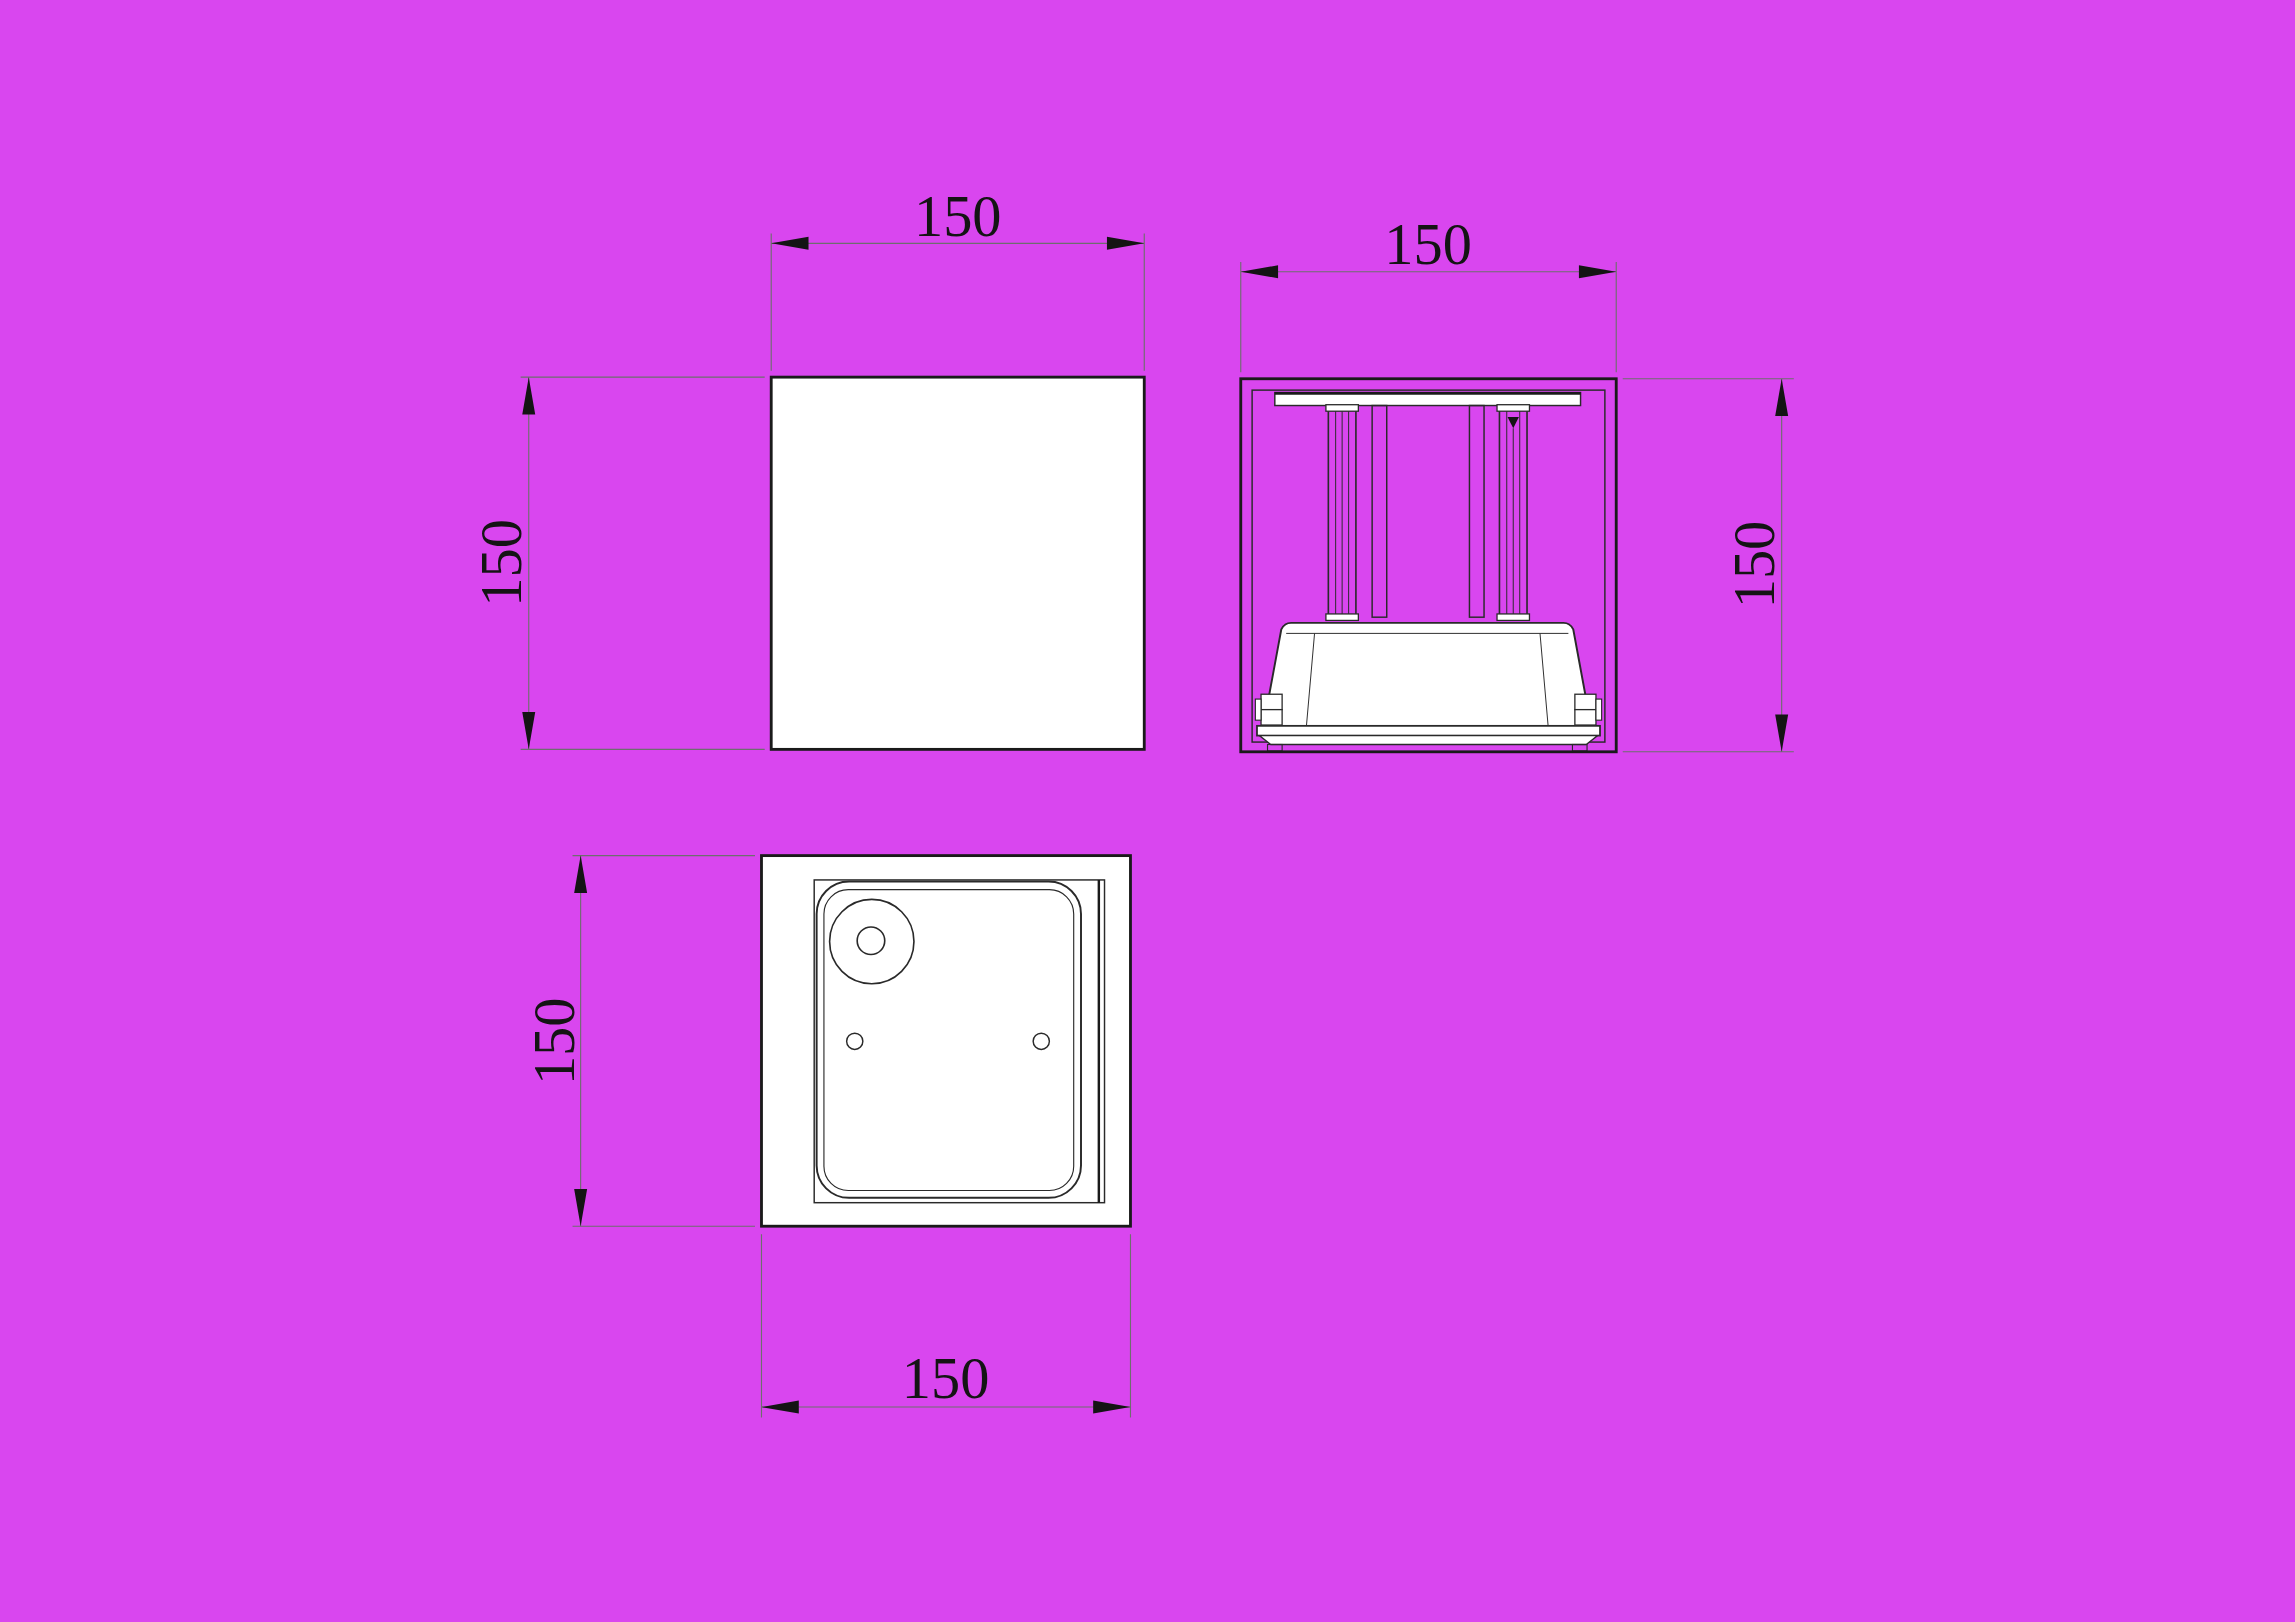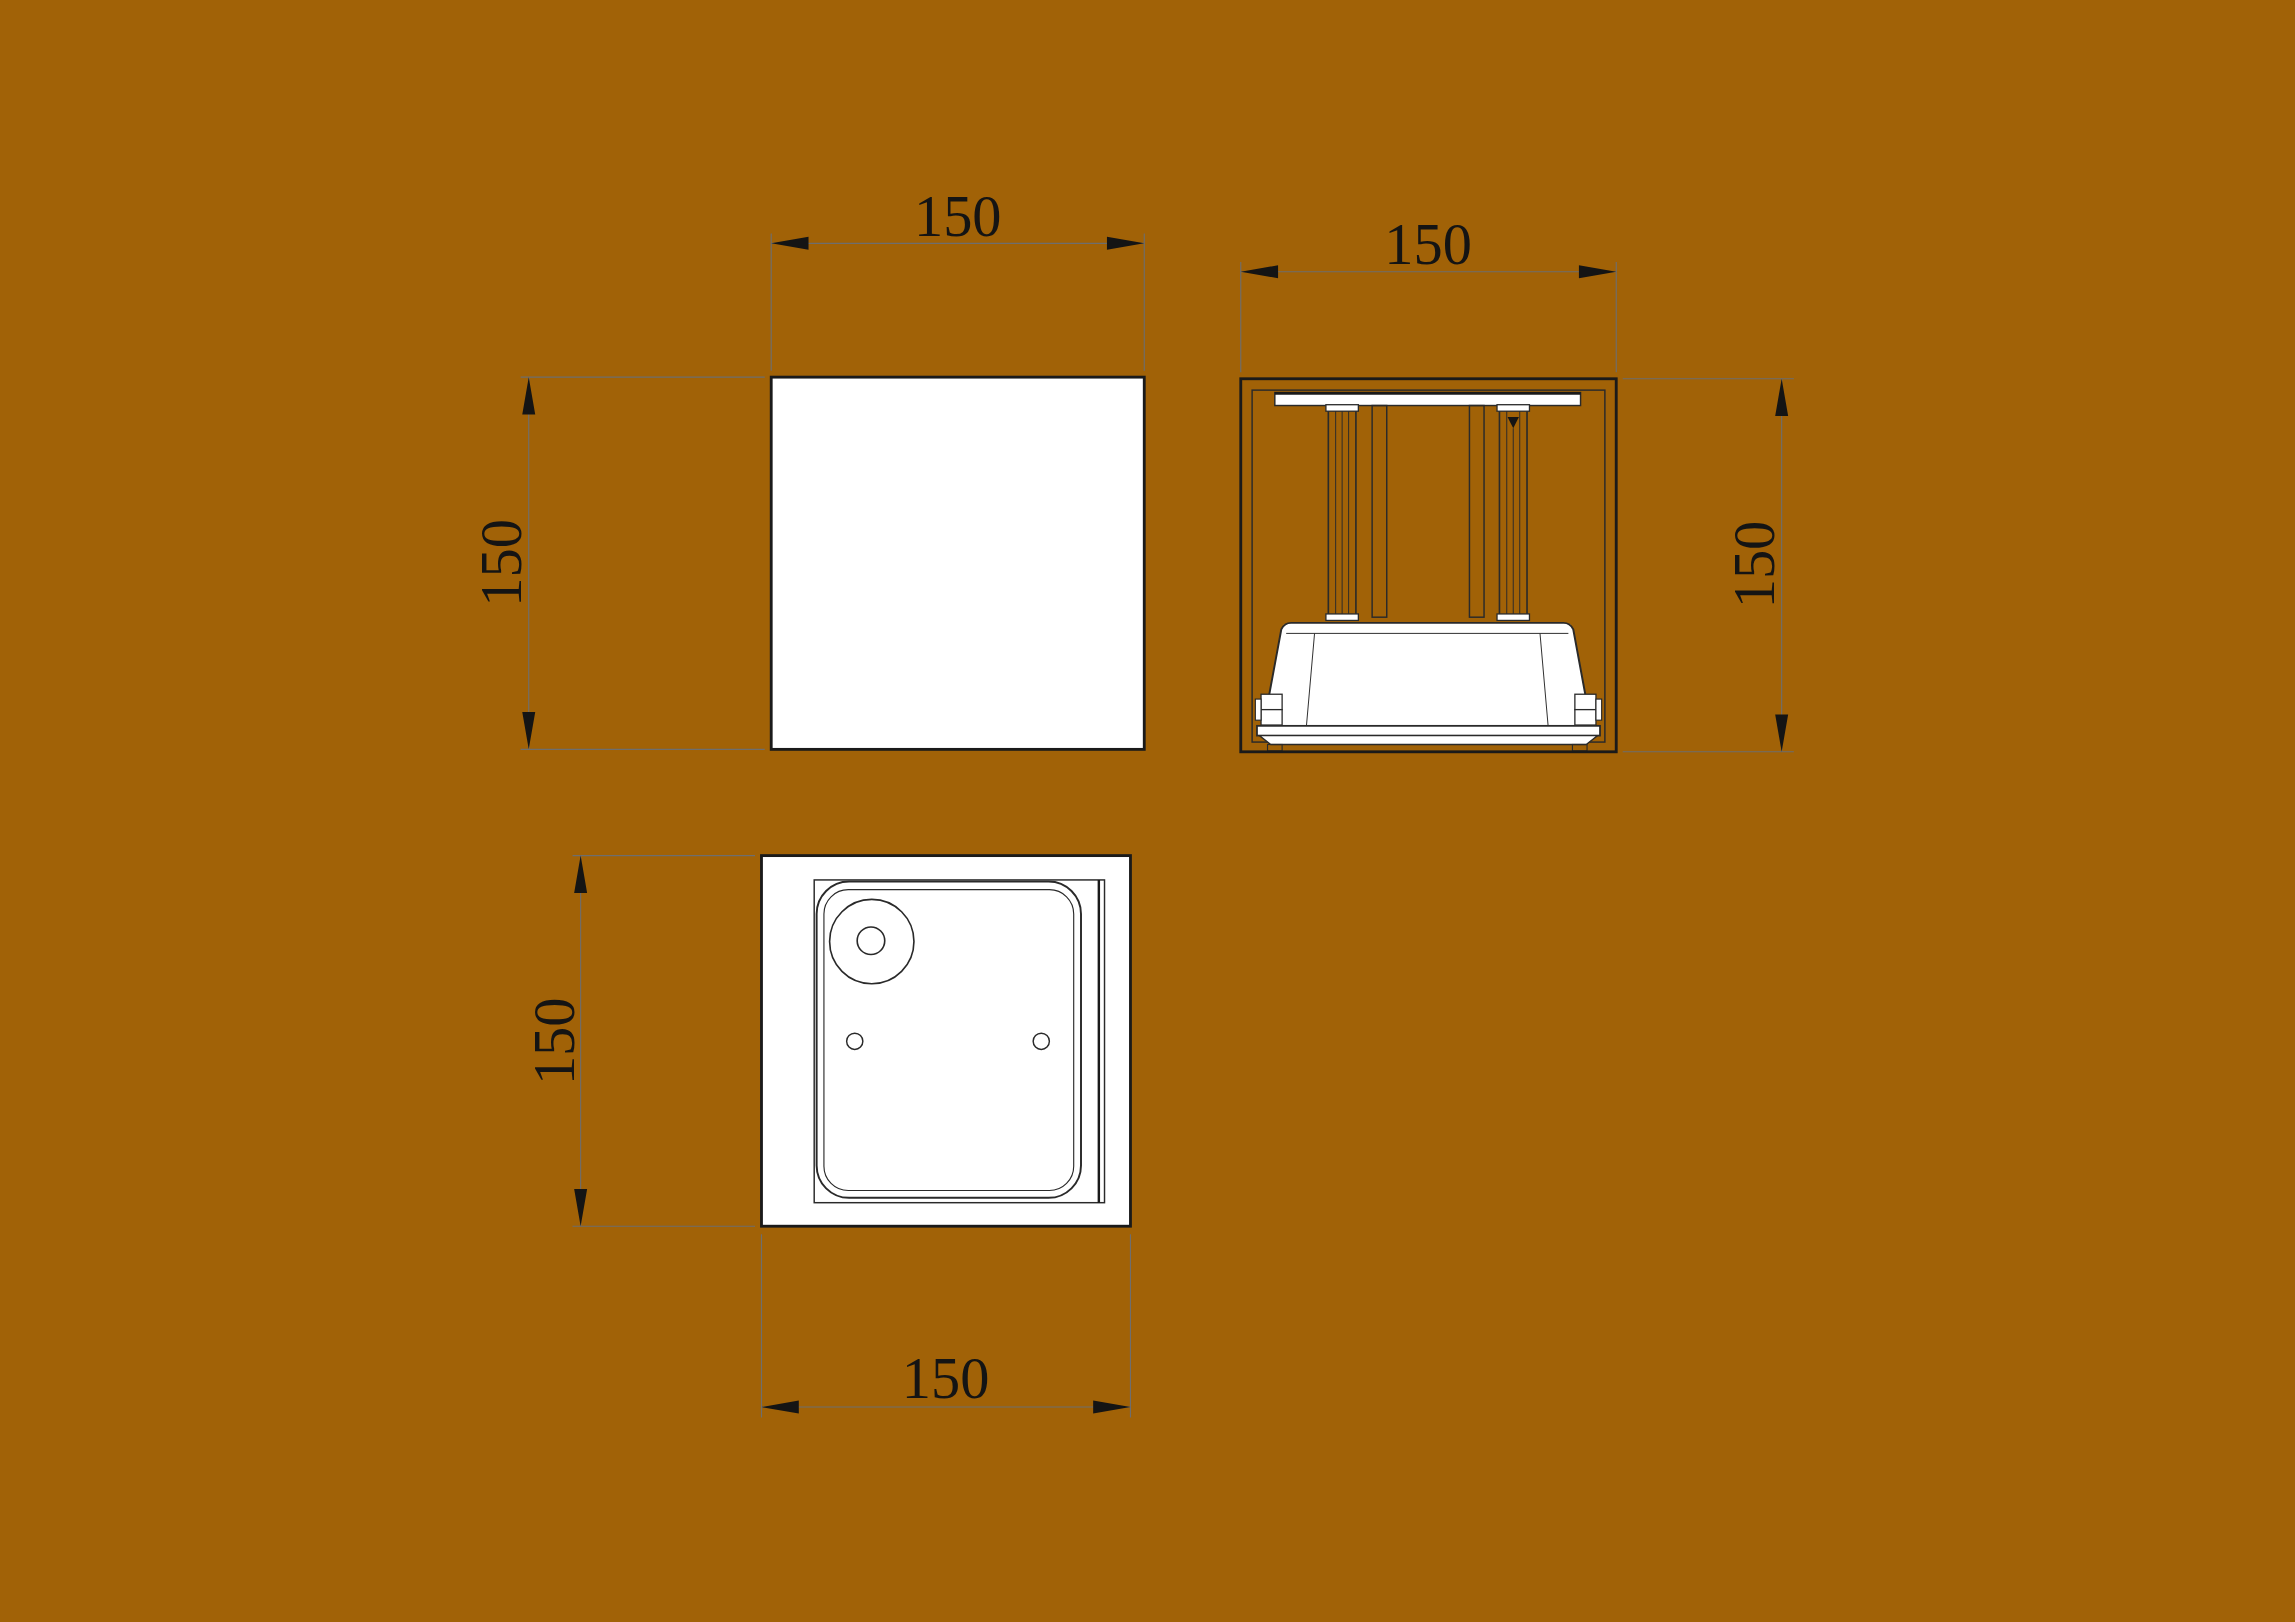--- a/index.html
+++ b/index.html
@@ -1,21 +1,21 @@
 <!DOCTYPE html>
 <html style="font-size:13px"><head>
 <meta charset="utf-8">
 <style>
   html, body { margin: 0; padding: 0; }
   body { background: #ffffff; font-family: "Liberation Serif", serif; }
   .sheet {
     position: relative;
     width: 2295px;
     height: 1622px;
-    background: #a16207;
+    background: #d946ef;
     overflow: hidden;
   }
   svg { display: block; }
   text.dim {
     font-family: "Liberation Serif", serif;
     font-size: 72px;
     fill: #141414;
   }
 </style>
 </head>

